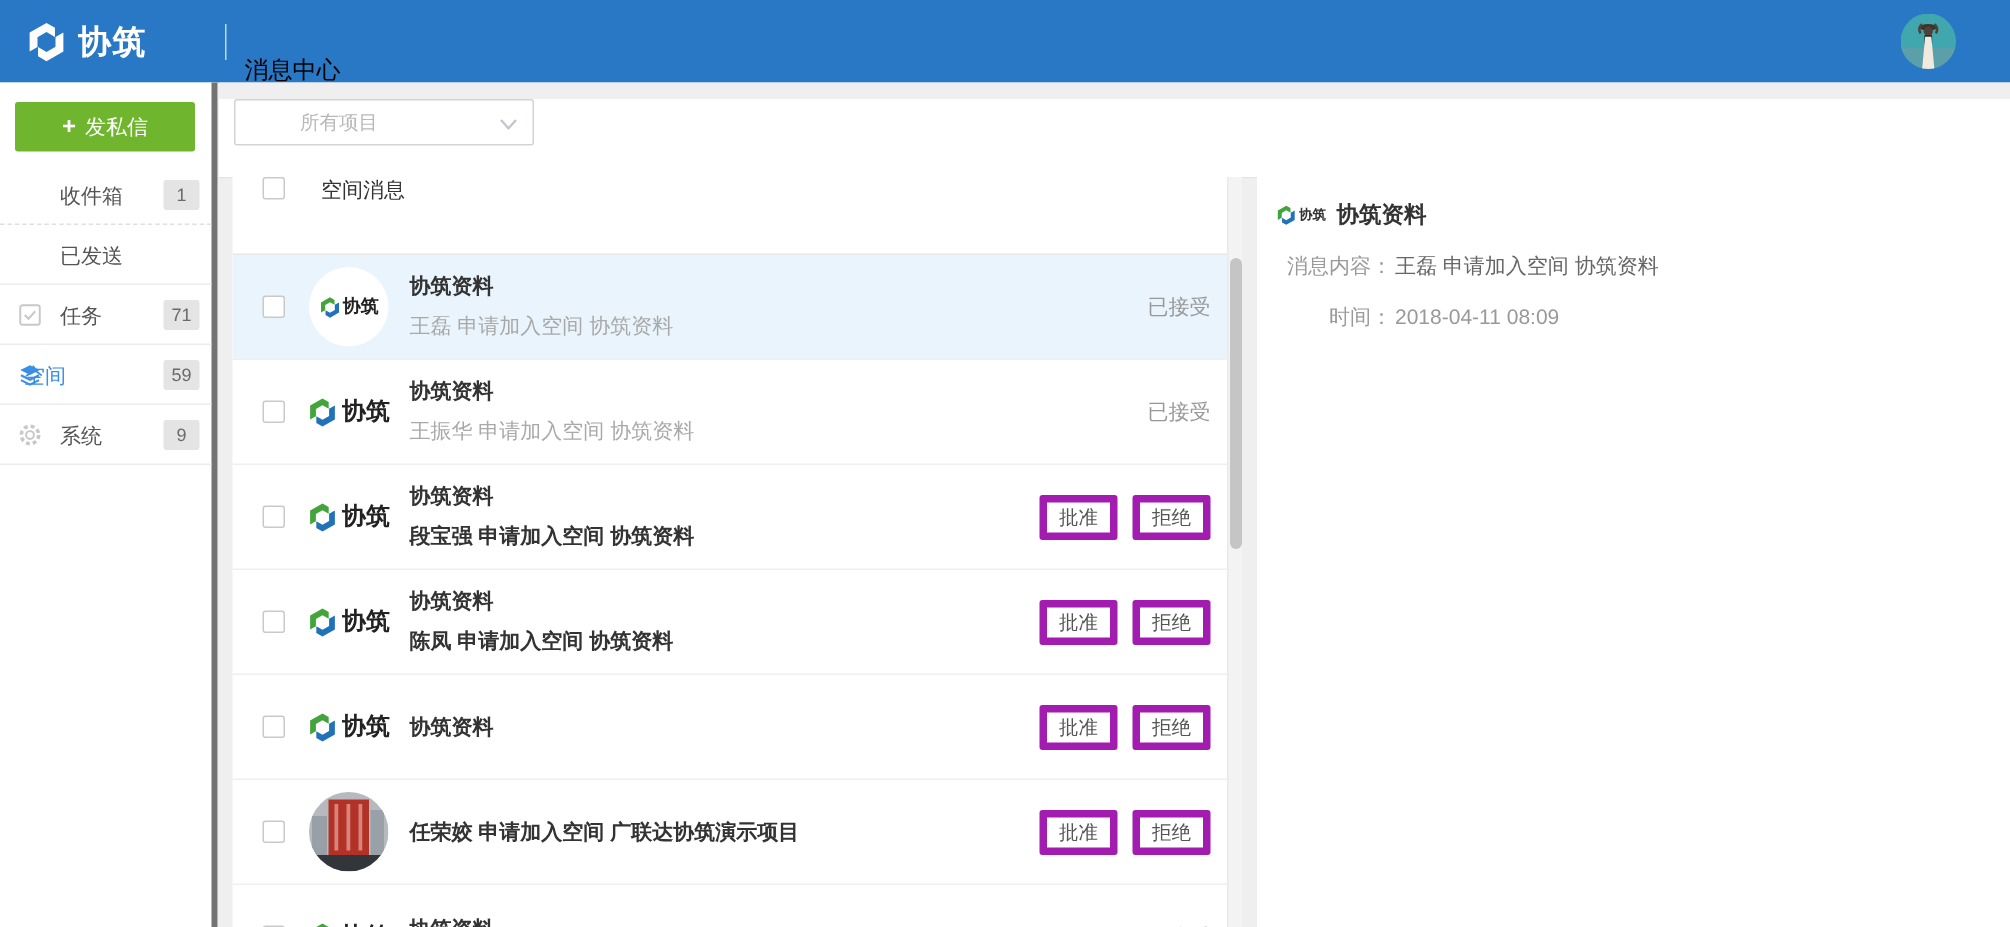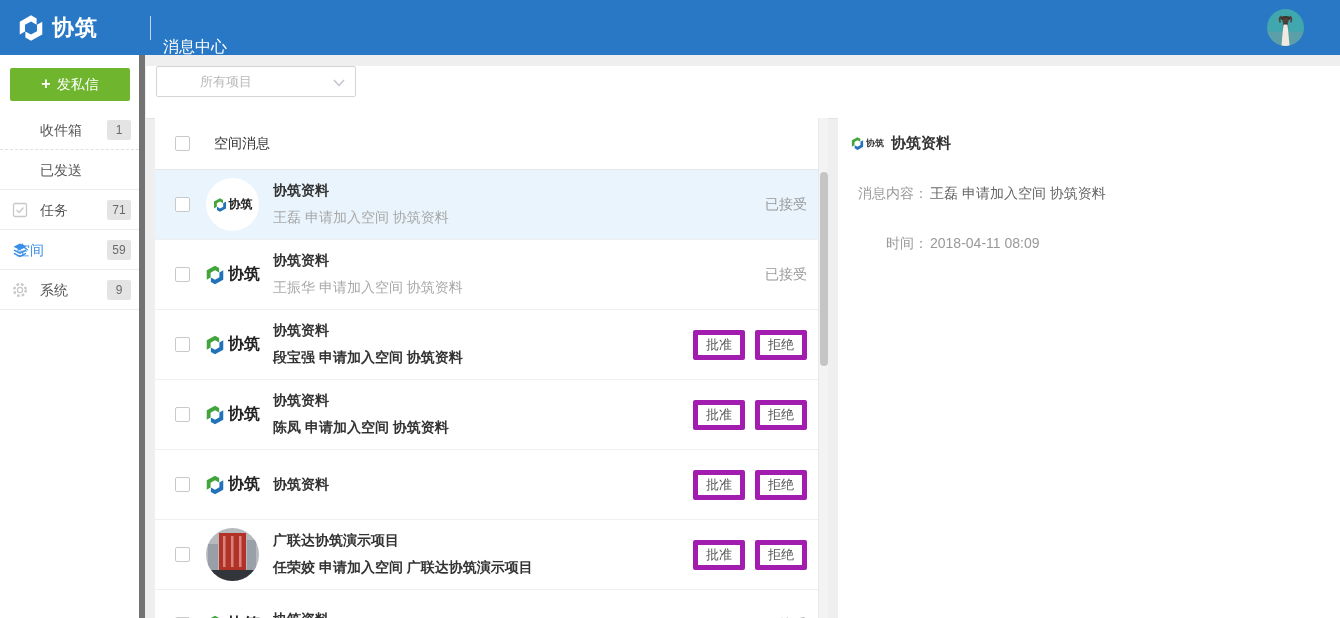--- a/index.html
+++ b/index.html
@@ -5,25 +5,25 @@
   * { margin:0; padding:0; box-sizing:border-box; }
   html,body { width:1340px; height:618px; overflow:hidden; }
   body { font-family:"Liberation Sans","DejaVu Sans",sans-serif; background:#efefef; position:relative; }
 
   
   #header { position:absolute; left:0; top:0; width:1340px; height:55px; background:#2878c6; display:flex; align-items:center; }
   .logo-wrap { display:flex; align-items:center; margin-left:16px; }
   .logo-mark { width:30px; height:30px; }
   .logo-text { color:#fff; font-size:22px; font-weight:bold; margin-left:6px; letter-spacing:1px; }
   .hdr-divider { width:1px; height:24px; background:rgba(255,255,255,.7); margin-left:52px; }
-  .hdr-title { color:#ffffff; font-size:16px; margin-left:12px;margin-top:39px; }
+  .hdr-title { color:#000000; font-size:16px; margin-left:12px;margin-top:39px; }
   .hdr-avatar { position:absolute; right:36px; top:9px; width:37px; height:37px; border-radius:50%; overflow:hidden; cursor:pointer; }
 
   
-  #sidebar { position:absolute; left:0; top:55px; width:145px; height:563px; background:#fff; border-right:6px solid #737373; }
+  #sidebar { position:absolute; left:0; top:55px; width:145px; height:563px; background:#fff; border-right:4px solid #737373; }
   .compose-btn { display:block; margin:13px 0 0 10px; width:120px; height:33px; background:#6fb52e; color:#fff; border:none; border-radius:2px; font-size:14px; cursor:pointer; font-family:inherit; }
   .compose-btn .plus { font-size:16px; margin-right:6px; font-weight:bold; }
   #side-menu { margin-top:9px; }
   .side-item { position:relative; height:40px; line-height:40px; font-size:14px; color:#555; padding-left:40px; border-bottom:1px solid #ececec; cursor:pointer; }
   .side-item.first { border-top:1px solid #ececec; }
   .side-item.dashed { border-bottom:1px dashed #e0e0e0; }
   .side-item.active { color:#3a8ee6;padding-left:16px; }
   .side-icon { position:absolute; left:12px; top:12px; width:16px; height:16px; }
   .badge { position:absolute; right:8px; top:10px; min-width:24px; height:20px; line-height:20px; padding:0 5px; background:#e4e4e4; color:#6b6b6b; font-size:12px; text-align:center; border-radius:2px; }
 
@@ -33,21 +33,21 @@
   .dropdown { position:relative; margin:11px 0 0 10px; width:200px; height:31px; border:1px solid #d4d4d4; border-radius:2px; background:#fff; cursor:pointer;padding-left:33px; }
   .dropdown-value { line-height:29px; padding-left:10px; font-size:13px; color:#b9b9b9; }
   .dropdown-caret { position:absolute; right:10px; top:12px; width:12px; height:8px; }
 
   #content { position:absolute; left:9px; right:0; top:63px; bottom:0; }
   .card { background:#fff; position:absolute; top:0; height:500px; }
   #listcard { left:0; width:673px; overflow:hidden; }
   #detailcard { left:683px; right:0; }
 
   
-  .list-header { height:52px; display:flex; align-items:center; padding-left:20px; border-bottom:1px solid #e7e7e7; }
+  .list-header { height:52px; display:flex; align-items:flex-start; padding-left:20px; border-bottom:1px solid #e7e7e7; }
   .list-header-label { font-size:14px; color:#333; margin-left:24px; }
   .cb { width:15px; height:15px; border:1px solid #c9c9c9; border-radius:2px; background:#fff; flex-shrink:0; cursor:pointer; }
   .row { height:70px; display:flex; align-items:center; padding-left:20px; border-bottom:1px solid #efefef; cursor:pointer; }
   .row.selected { background:#e9f4fd; }
   .avatar-slot { width:54px; height:54px; margin:0 14px 0 15px; display:flex; align-items:center; justify-content:center; flex-shrink:0; }
   .avatar-circle { width:53px; height:53px; border-radius:50%; background:#fff; display:flex; align-items:center; justify-content:center; }
   .photo-circle { width:53px; height:53px; border-radius:50%; overflow:hidden; }
   .brandlogo { display:flex; align-items:center; }
   .brandlogo .mk { width:22px; height:22px; }
   .brandlogo .bt { font-size:16px; font-weight:bold; color:#222; margin-left:2px; white-space:nowrap; }
@@ -66,21 +66,21 @@
   .act-btn + .act-btn { margin-left:10px; }
 
   
   .scrollbar { position:absolute; right:0; top:0; bottom:0; width:10px; background:#f3f3f3; border-left:1px solid #e9e9e9; }
   .scroll-thumb { position:absolute; left:1px; top:54px; width:8px; height:194px; background:#c5c5c5; border-radius:4px; cursor:grab; }
 
   
   #detailcard { padding:16px 0 0 12px; }
   .detail-title-row { display:flex; align-items:center; gap:7px; }
   .detail-title { font-size:15px; color:#333; font-weight:600; }
-  .detail-line { margin-top:32px; font-size:14px; }
+  .detail-line { margin-top:16px; font-size:14px; }
   .detail-label { display:inline-block; width:78px; text-align:right; color:#9a9a9a; }
   .detail-content { color:#666; margin-left:2px; }
   .detail-time { color:#999; margin-left:2px; }
 
   svg { display:block; }
   .defs-holder { position:absolute; width:0; height:0; overflow:hidden; }
 </style>
 </head>
 <body>
 
@@ -308,21 +308,20 @@
       <div class="row">
         <span class="cb"></span>
         <span class="avatar-slot">
           <span class="photo-circle">
             <svg width="53" height="53">
                 <use href="#photo-building"></use>
               </svg>
           </span>
         </span>
         <div class="row-texts">
-          <div class="row-title">广联达协筑演示项目</div>
           <div class="row-sub unread">任荣姣 申请加入空间 广联达协筑演示项目</div>
         </div>
         <div class="row-right">
           <button class="act-btn">批准</button>
           <button class="act-btn">拒绝</button>
         </div>
       </div>
 
       <div class="row">
         <span class="cb"></span>

